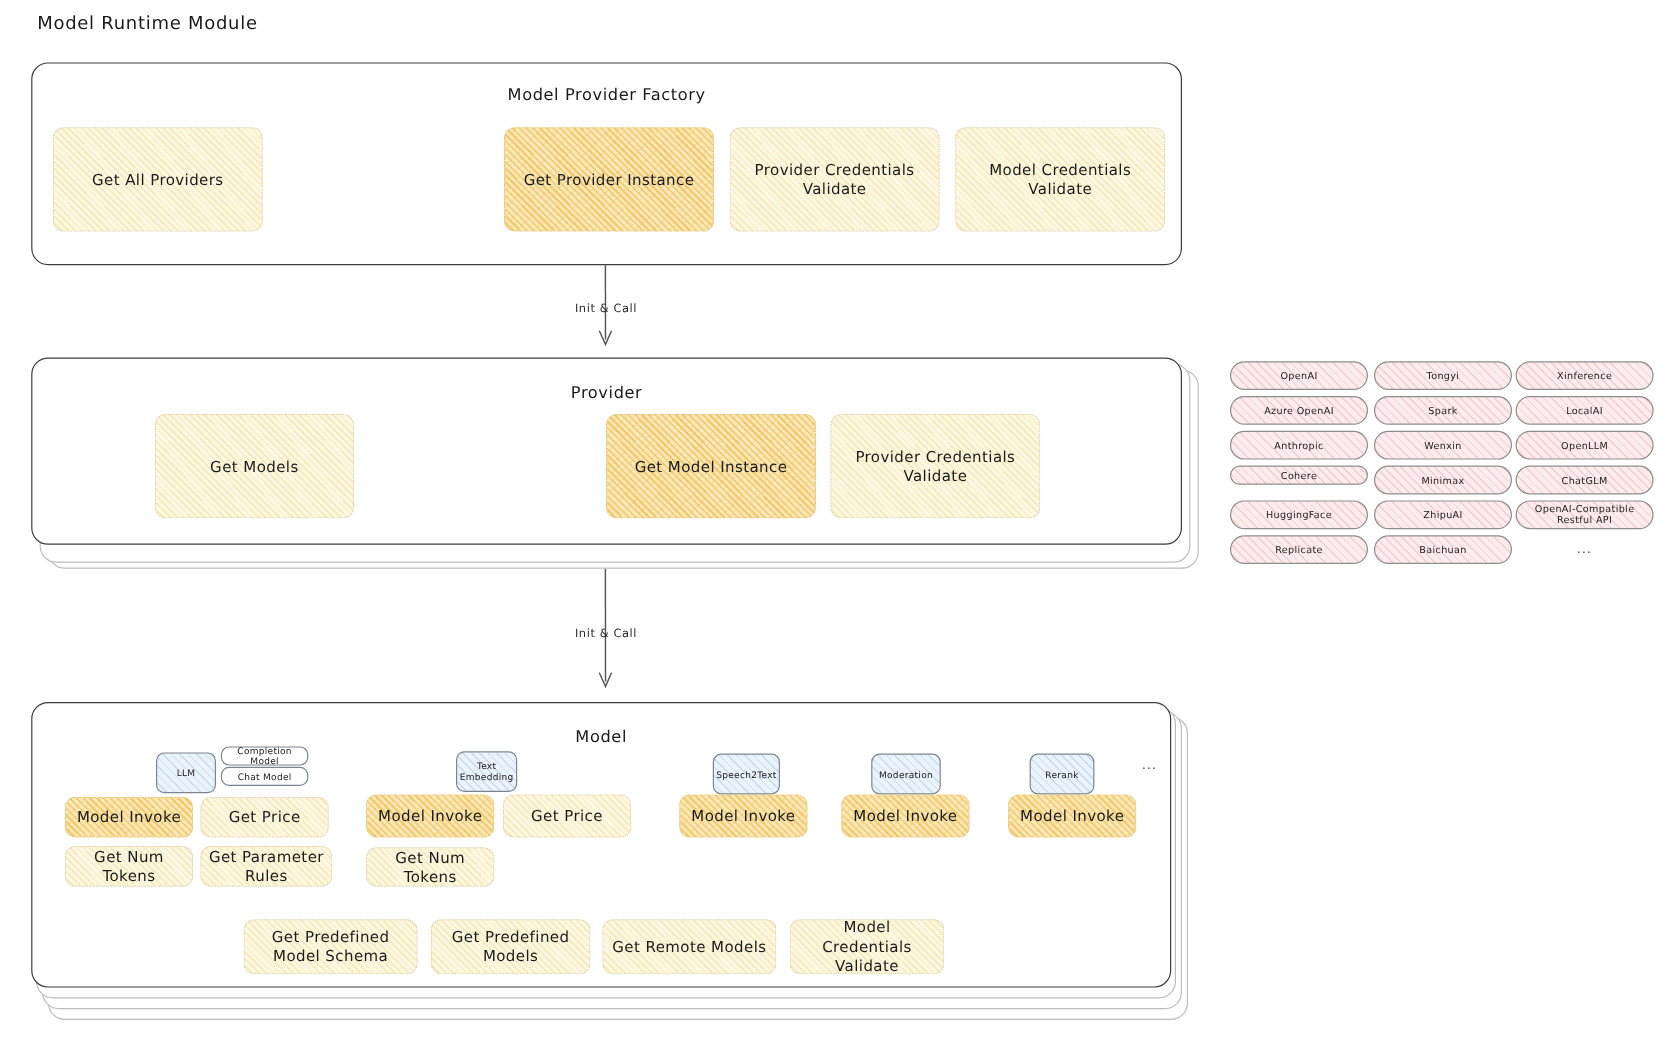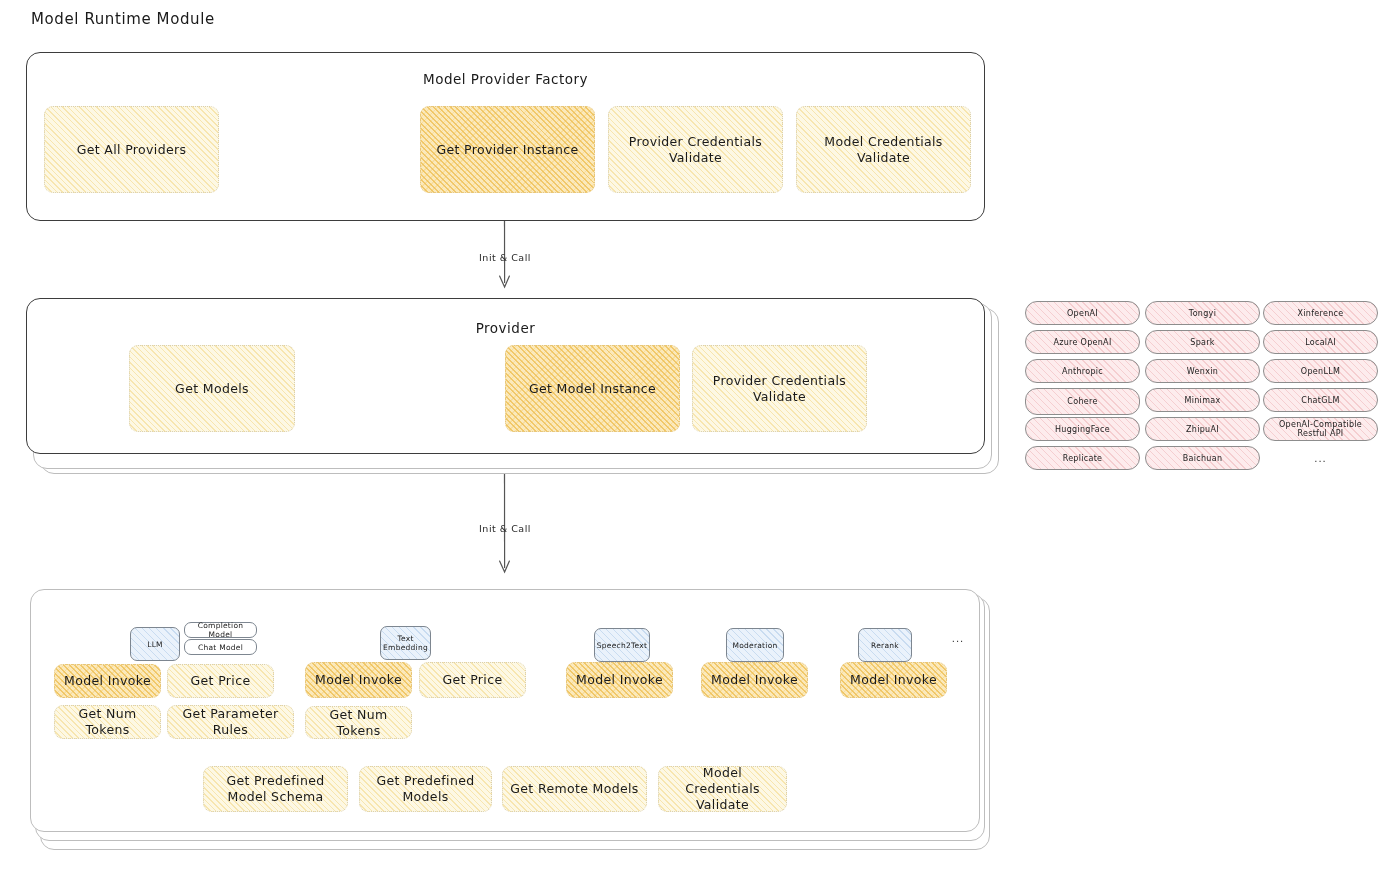--- a/index.html
+++ b/index.html
@@ -175,21 +175,21 @@
   <div class="abs box light hand" style="left:129px;top:345px;width:166px;height:87px;">Get Models</div>
 
 
   <div class="abs box deep hand" style="left:505px;top:345px;width:175px;height:87px;">Get Model Instance</div>
 
   <div class="abs box light hand" style="left:692px;top:345px;width:175px;height:87px;">Provider Credentials Validate</div>
 
   <div class="abs chip hand" style="left:1025px;top:301px;width:115px;height:24px;">OpenAI</div>
   <div class="abs chip hand" style="left:1025px;top:330px;width:115px;height:24px;">Azure OpenAI</div>
   <div class="abs chip hand" style="left:1025px;top:359px;width:115px;height:24px;">Anthropic</div>
-  <div class="abs chip hand" style="left:1025px;top:388px;width:115px;height:27px;">Cohere</div>
+  <div class="abs chip hand" style="left:1025px;top:388px;width:115px;height:16px;">Cohere</div>
   <div class="abs chip hand" style="left:1025px;top:417px;width:115px;height:24px;">HuggingFace</div>
   <div class="abs chip hand" style="left:1025px;top:446px;width:115px;height:24px;">Replicate</div>
 
   <div class="abs chip hand" style="left:1145px;top:301px;width:115px;height:24px;">Tongyi</div>
   <div class="abs chip hand" style="left:1145px;top:330px;width:115px;height:24px;">Spark</div>
   <div class="abs chip hand" style="left:1145px;top:359px;width:115px;height:24px;">Wenxin</div>
   <div class="abs chip hand" style="left:1145px;top:388px;width:115px;height:24px;">Minimax</div>
   <div class="abs chip hand" style="left:1145px;top:417px;width:115px;height:24px;">ZhipuAI</div>
   <div class="abs chip hand" style="left:1145px;top:446px;width:115px;height:24px;">Baichuan</div>
 
@@ -202,39 +202,42 @@
 
   <svg class="arrow" style="left:495px;top:474px;" width="20" height="110" viewBox="0 0 20 110">
     <path d="M9.5 0 L9.6 94" stroke="#555" stroke-width="1.2" fill="none"></path>
     <path d="M4.6 87 L9.6 98 L14.4 87" stroke="#555" stroke-width="1.2" fill="none" stroke-linecap="round"></path>
   </svg>
   <div class="arrow-label hand" style="left:440px;top:523px;width:130px;">Init &amp; Call</div>
 
   <div class="abs panel-shadow" style="left:40px;top:597px;width:950px;height:253px;"></div>
   <div class="abs panel-shadow" style="left:35px;top:593px;width:950px;height:248px;"></div>
   <div class="abs panel-shadow" style="left:30px;top:589px;width:950px;height:243px;"></div>
+  <div class="abs panel" style="left:26px;top:585px;width:950px;height:238px;">
+    <div class="panel-title hand" style="top:20px;">Model</div>
+  </div>
 
   <div class="abs badge hand" style="left:130px;top:627px;width:50px;height:22px;">LLM</div>
   <div class="abs badge-plain hand" style="left:184px;top:622px;width:73px;height:16px;">Completion Model</div>
   <div class="abs badge-plain hand" style="left:184px;top:639px;width:73px;height:16px;">Chat Model</div>
 
   <div class="abs badge hand" style="left:380px;top:626px;width:51px;height:26px;">Text Embedding</div>
 
   <div class="abs badge hand" style="left:594px;top:628px;width:56px;height:21px;">Speech2Text</div>
 
   <div class="abs badge hand" style="left:726px;top:628px;width:58px;height:21px;">Moderation</div>
 
   <div class="abs badge hand" style="left:858px;top:628px;width:54px;height:21px;">Rerank</div>
 
   <div class="abs badge-ellipsis hand" style="left:945px;top:628px;width:26px;height:21px;">...</div>
 
   <div class="abs box deep hand" style="left:54px;top:664px;width:107px;height:34px;">Model Invoke</div>
   <div class="abs box light hand" style="left:167px;top:664px;width:107px;height:34px;">Get Price</div>
   <div class="abs box light hand" style="left:54px;top:705px;width:107px;height:34px;">Get Num Tokens</div>
-  <div class="abs box light hand" style="left:167px;top:705px;width:127px;height:34px;">Get Parameter Rules</div>
+  <div class="abs box light hand" style="left:167px;top:705px;width:110px;height:34px;">Get Parameter Rules</div>
 
   <div class="abs box deep hand" style="left:305px;top:662px;width:107px;height:36px;">Model Invoke</div>
   <div class="abs box light hand" style="left:419px;top:662px;width:107px;height:36px;">Get Price</div>
   <div class="abs box light hand" style="left:305px;top:706px;width:107px;height:33px;">Get Num Tokens</div>
 
   <div class="abs box deep hand" style="left:566px;top:662px;width:107px;height:36px;">Model Invoke</div>
 
   <div class="abs box deep hand" style="left:701px;top:662px;width:107px;height:36px;">Model Invoke</div>
 
   <div class="abs box deep hand" style="left:840px;top:662px;width:107px;height:36px;">Model Invoke</div>

